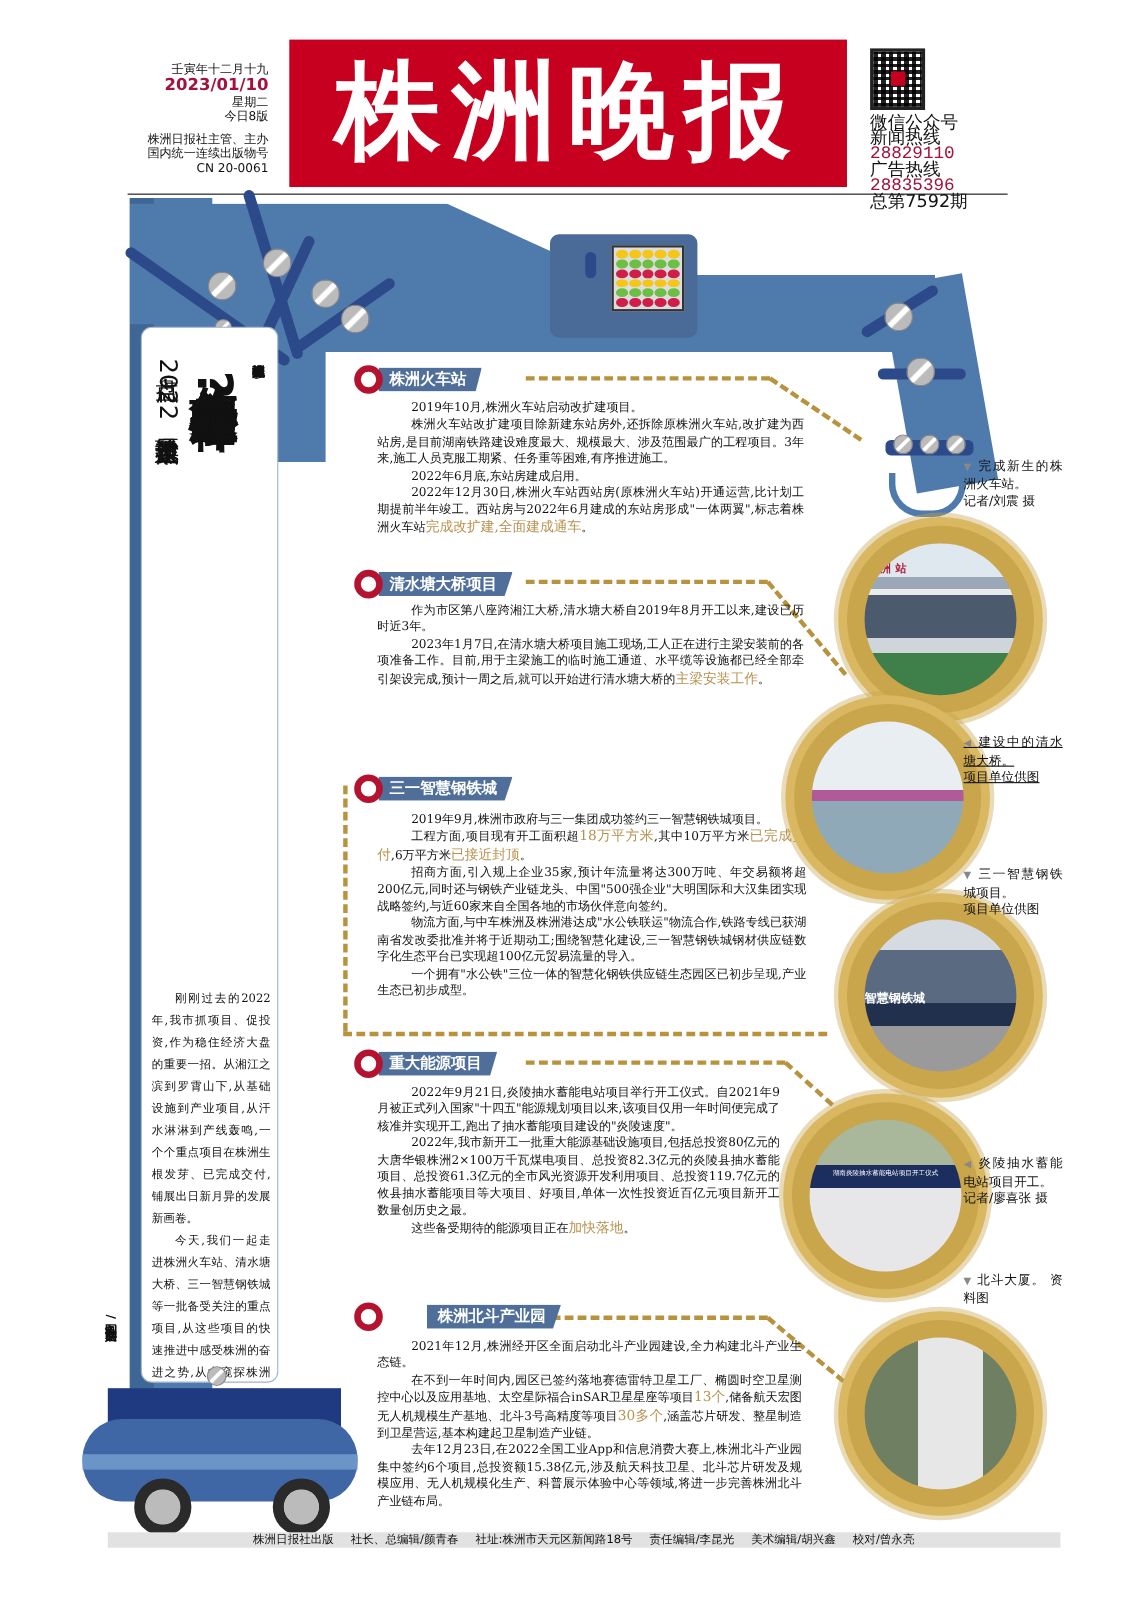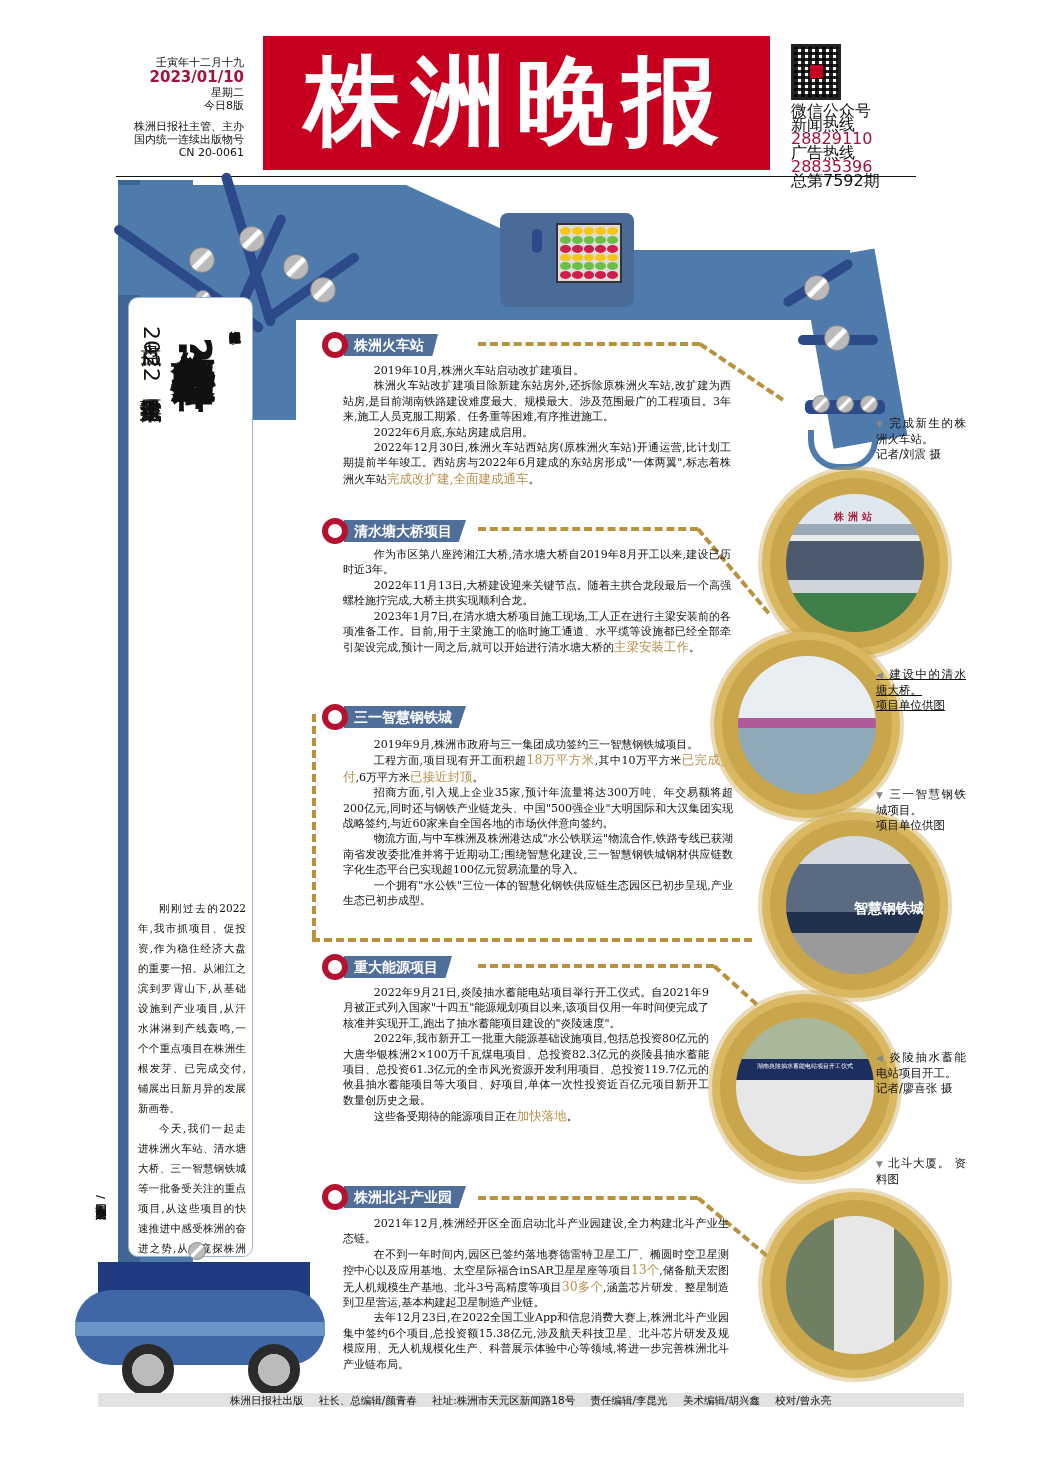--- a/index.html
+++ b/index.html
@@ -13,21 +13,21 @@
   .mast-left .pub { margin-top: 8px; }
   .logo { left: 263px; top: 36px; width: 507px; height: 134px; background: #c8001f; color: #fff;
           display: flex; align-items: center; justify-content: center; font-family: "DejaVu Serif", serif;
           font-size: 96px; font-weight: bold; letter-spacing: 10px; }
   .mast-right { left: 791px; top: 44px; width: 140px; font-size: 16px; line-height: 14px; }
   .qr { width: 50px; height: 56px; background:
         repeating-linear-gradient(90deg,#222 0 4px,#fff 4px 7px),
         repeating-linear-gradient(0deg,#222 0 3px,#fff 3px 6px);
         background-blend-mode: multiply; border: 3px solid #222; margin-bottom: 4px; position: relative; }
   .qr::after { content:""; position:absolute; left:16px; top:18px; width:13px; height:13px; background:#c8001f; }
-  .hot { color: #a3123a; }
+  .hot { color: #a3123a; font-family: Liberation Mono, monospace; }
   .rule { left: 116px; top: 176px; width: 800px; height: 1px; background: #111; }
   .crane-col { left: 118px; top: 180px; width: 75px; height: 1100px; background: #4f7bac; }
   .crane-col2 { left: 118px; top: 180px; width: 22px; height: 1100px; background: #3f6796; }
   .crane-beam { left: 118px; top: 185px; width: 720px; height: 110px;
                 clip-path: polygon(0 0, 40% 0, 60% 60%, 60% 100%, 0 100%); background: #4f7bac; }
   .crane-arm { left: 290px; top: 250px; width: 560px; height: 70px; background: #4f7bac; }
   .crane-hinge { left: 186px; top: 280px; width: 110px; height: 140px; background: #4f7bac; }
   .crane-down { left: 800px; top: 255px; width: 75px; height: 190px; background: #4f7bac; transform: rotate(-10deg); transform-origin: top; }
   .panel { left: 500px; top: 213px; width: 134px; height: 94px; background: #4a6b97; border-radius: 8px; }
   .panel-screen { left: 556px; top: 223px; width: 66px; height: 60px; background: #ddd; border: 2px solid #333;
@@ -206,21 +206,20 @@
   <p>2022年6月底,东站房建成启用。</p>
   <p><span>2022年12月30日,株洲火车站西站房(原株洲火车站)开通运营,比计划工期提前半年竣工。西站房与2022年6月建成的东站房形成"一体两翼",标志着株洲火车站</span><span class="hl">完成改扩建,全面建成通车</span><span>。</span></p>
 </div>
 
 <div class="abs sec-head" style="left:322px;top:520px;">
   <div class="sec-dot"></div>
   <div class="sec-label">清水塘大桥项目</div>
 </div>
 <div class="abs sec-body" style="left:327px;top:547px;width:388px;">
   <p>作为市区第八座跨湘江大桥,清水塘大桥自2019年8月开工以来,建设已历时近3年。</p>
-  <p>2022年11月13日,大桥建设迎来关键节点。随着主拱合龙段最后一个高强螺栓施拧完成,大桥主拱实现顺利合龙。</p>
   <p><span>2023年1月7日,在清水塘大桥项目施工现场,工人正在进行主梁安装前的各项准备工作。目前,用于主梁施工的临时施工通道、水平缆等设施都已经全部牵引架设完成,预计一周之后,就可以开始进行清水塘大桥的</span><span class="hl">主梁安装工作</span><span>。</span></p>
 </div>
 
 <div class="abs sec-head" style="left:322px;top:706px;">
   <div class="sec-dot"></div>
   <div class="sec-label">三一智慧钢铁城</div>
 </div>
 <div class="abs sec-body" style="left:327px;top:737px;width:390px;">
   <p>2019年9月,株洲市政府与三一集团成功签约三一智慧钢铁城项目。</p>
   <p><span>工程方面,项目现有开工面积超</span><span class="hl">18万平方米</span><span>,其中10万平方米</span><span class="hl">已完成交付</span><span>,6万平方米</span><span class="hl">已接近封顶</span><span>。</span></p>
@@ -232,41 +231,41 @@
 <div class="abs sec-head" style="left:322px;top:956px;">
   <div class="sec-dot"></div>
   <div class="sec-label">重大能源项目</div>
 </div>
 <div class="abs sec-body" style="left:327px;top:985px;width:366px;">
   <p>2022年9月21日,炎陵抽水蓄能电站项目举行开工仪式。自2021年9月被正式列入国家"十四五"能源规划项目以来,该项目仅用一年时间便完成了核准并实现开工,跑出了抽水蓄能项目建设的"炎陵速度"。</p>
   <p>2022年,我市新开工一批重大能源基础设施项目,包括总投资80亿元的大唐华银株洲2×100万千瓦煤电项目、总投资82.3亿元的炎陵县抽水蓄能项目、总投资61.3亿元的全市风光资源开发利用项目、总投资119.7亿元的攸县抽水蓄能项目等大项目、好项目,单体一次性投资近百亿元项目新开工数量创历史之最。</p>
   <p><span>这些备受期待的能源项目正在</span><span class="hl">加快落地</span><span>。</span></p>
 </div>
 
-<div class="abs sec-head" style="left:322px;top:1186px;">
+<div class="abs sec-head" style="left:322px;top:1186px;gap:44px;">
   <div class="sec-dot"></div>
   <div class="sec-label">株洲北斗产业园</div>
 </div>
 <div class="abs sec-body" style="left:327px;top:1216px;width:386px;">
   <p>2021年12月,株洲经开区全面启动北斗产业园建设,全力构建北斗产业生态链。</p>
   <p><span>在不到一年时间内,园区已签约落地赛德雷特卫星工厂、椭圆时空卫星测控中心以及应用基地、太空星际福合inSAR卫星星座等项目</span><span class="hl">13个</span><span>,储备航天宏图无人机规模生产基地、北斗3号高精度等项目</span><span class="hl">30多个</span><span>,涵盖芯片研发、整星制造到卫星营运,基本构建起卫星制造产业链。</span></p>
   <p>去年12月23日,在2022全国工业App和信息消费大赛上,株洲北斗产业园集中签约6个项目,总投资额15.38亿元,涉及航天科技卫星、北斗芯片研发及规模应用、无人机规模化生产、科普展示体验中心等领域,将进一步完善株洲北斗产业链布局。</p>
 </div>
 
 <div class="abs gear" style="left:770px;top:478px;">
   <div class="photo" style="background:linear-gradient(#dfe7ef 0 22%, #9aa8b8 22% 30%, #e8eaec 30% 34%, #4b5a6d 34% 62%, #cfd5db 62% 72%, #3f7f4a 72% 100%);">
-    <div style="position:absolute;top:16px;width:100%;text-align:center;color:#b0203c;font-size:10px;font-weight:bold;letter-spacing:4px;">株洲站</div>
+    <div style="position:absolute;top:16px;width:100%;color:#b0203c;font-size:10px;font-weight:bold;letter-spacing:4px;">株洲站</div>
   </div>
 </div>
 <div class="abs gear" style="left:722px;top:640px;">
   <div class="photo" style="background:linear-gradient(#e9eef2 0 45%, #b05a9a 45% 52%, #8fa9b9 52% 100%);"></div>
 </div>
 <div class="abs gear" style="left:770px;top:820px;">
   <div class="photo" style="background:linear-gradient(#d6dbe2 0 20%, #5a6a80 20% 55%, #20304d 55% 70%, #9a9a9a 70% 100%);">
-    <div style="position:absolute;top:64px;width:100%;text-align:right;color:#fff;font-size:14px;font-weight:bold;">智慧钢铁城</div>
+    <div style="position:absolute;top:64px;width:100%;text-align:left;color:#fff;font-size:11px;font-weight:bold;">智慧钢铁城</div>
   </div>
 </div>
 <div class="abs gear" style="left:720px;top:1002px;">
   <div class="photo" style="background:linear-gradient(#a9b89a 0 30%, #1b2e5e 30% 45%, #e7e7ea 45% 100%);">
     <div style="position:absolute;top:44px;width:100%;text-align:center;color:#fff;font-size:6px;">湖南炎陵抽水蓄能电站项目开工仪式</div>
   </div>
 </div>
 <div class="abs gear" style="left:770px;top:1200px;">
   <div class="photo" style="background:linear-gradient(90deg,#6f7f62 0 35%, #e7e7e7 35% 78%, #6f7f62 78% 100%);"></div>
 </div>

